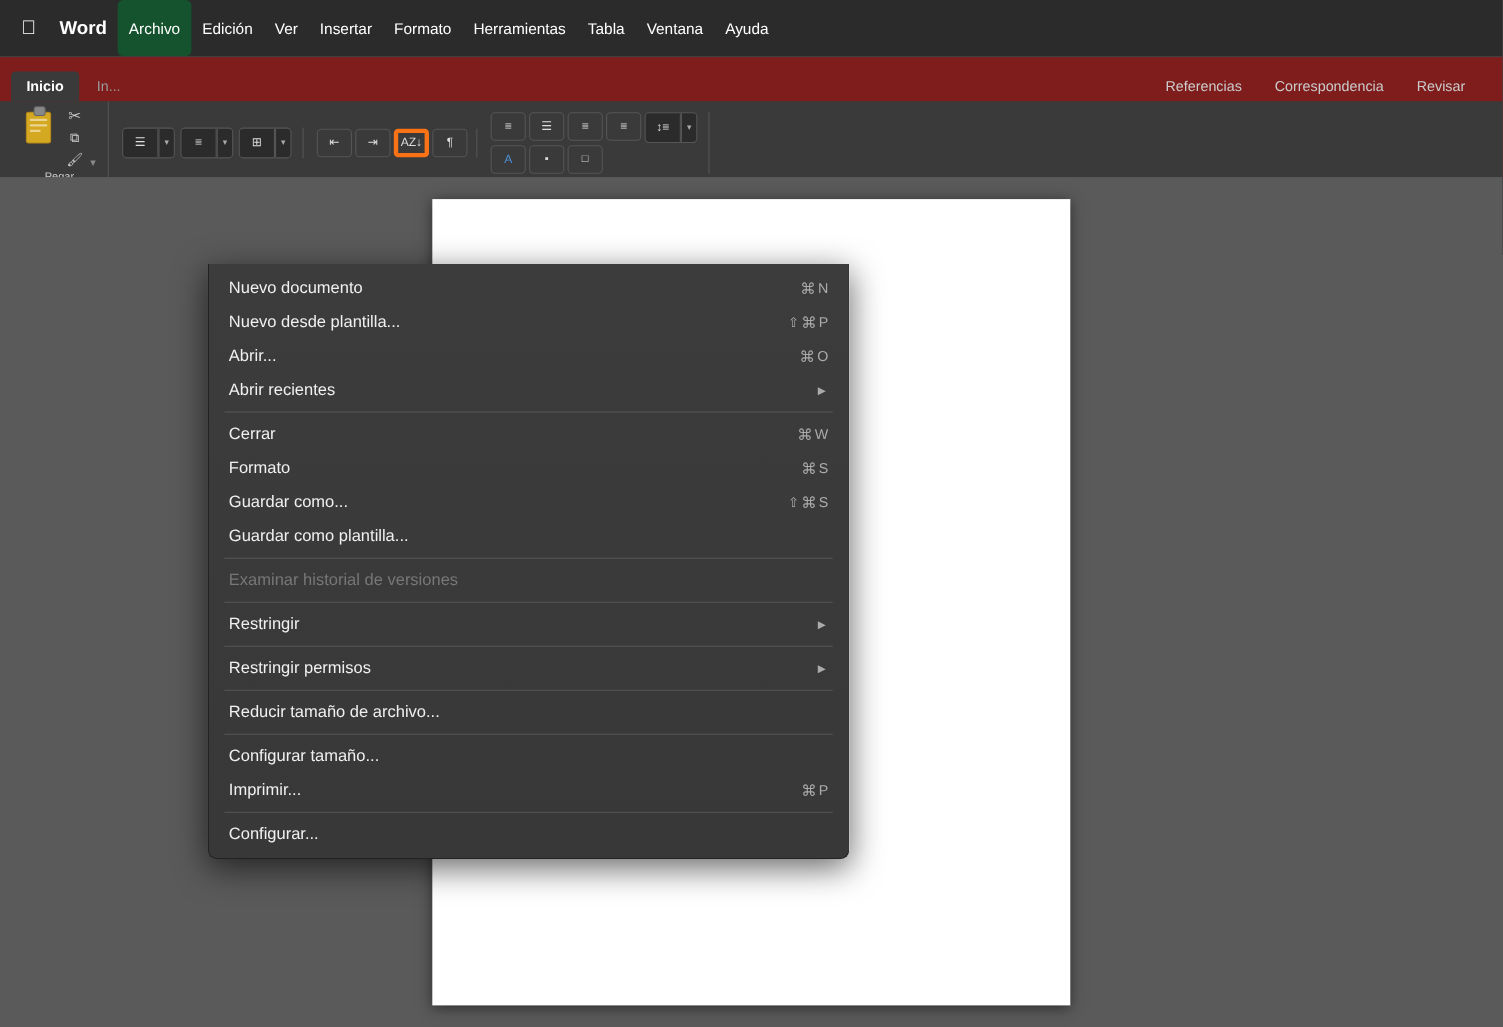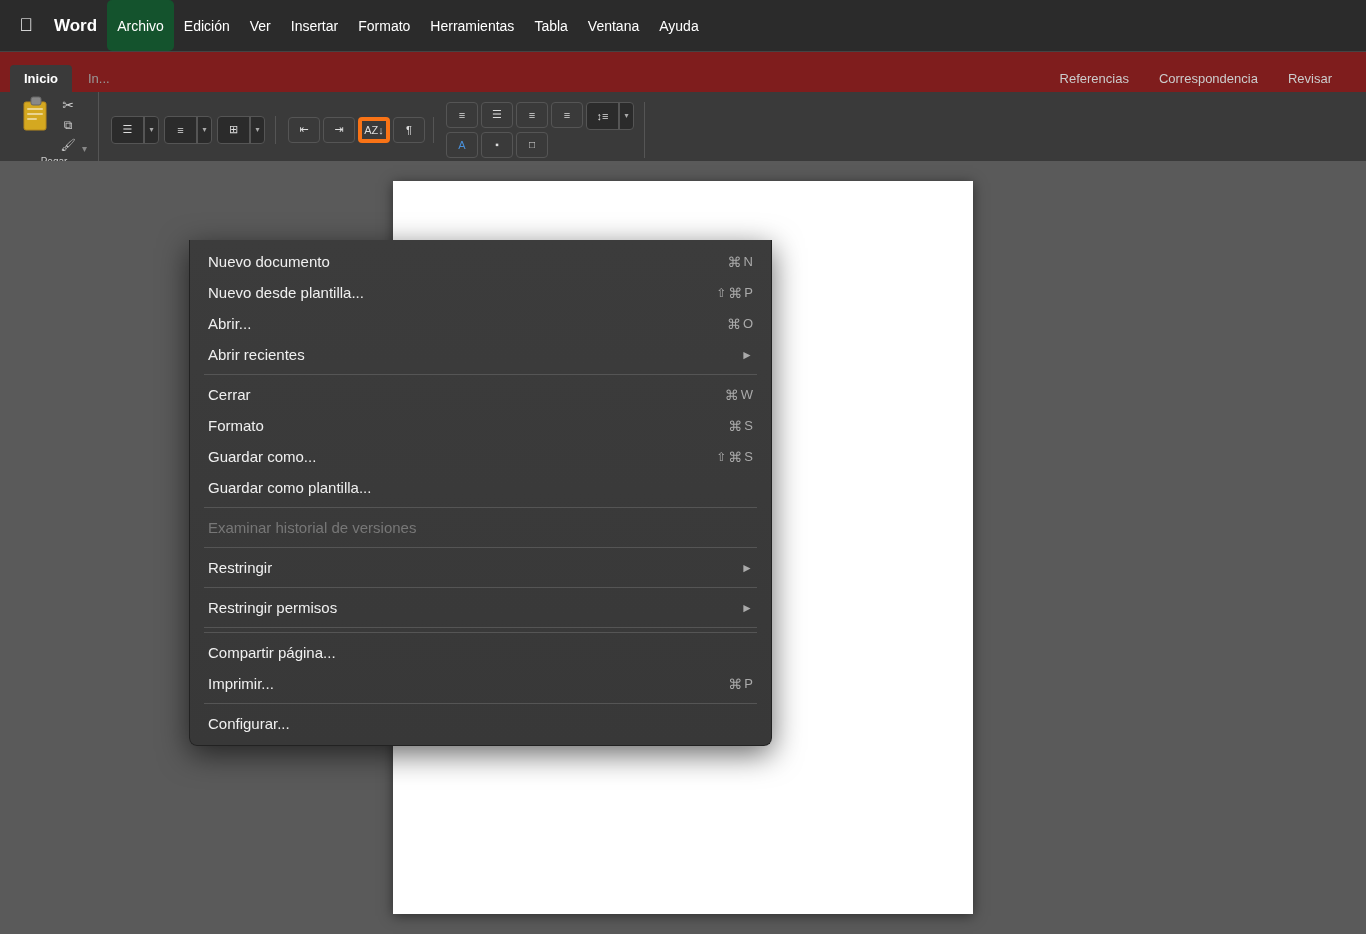--- a/index.html
+++ b/index.html
@@ -417,25 +417,28 @@
         <div class="menu-separator"></div>
 
 
         <div class="menu-entry">
           <span>Restringir permisos</span>
           <span class="chevron">►</span>
         </div>
 
         <div class="menu-separator"></div>
 
-
-        <div class="menu-separator"></div>
-
-        <div class="menu-entry">
-          <span>Compartir página...</span>
+        <div class="menu-entry">
+          <span>Reducir tamaño de archivo...</span>
+        </div>
+
+        <div class="menu-separator"></div>
+
+        <div class="menu-entry">
+          <span>Configurar tamaño...</span>
         </div>
 
         <div class="menu-entry">
           <span>Imprimir...</span>
           <span class="shortcut"><span class="cmd-symbol">⌘</span>P</span>
         </div>
 
         <div class="menu-separator"></div>
 
         <div class="menu-entry">

